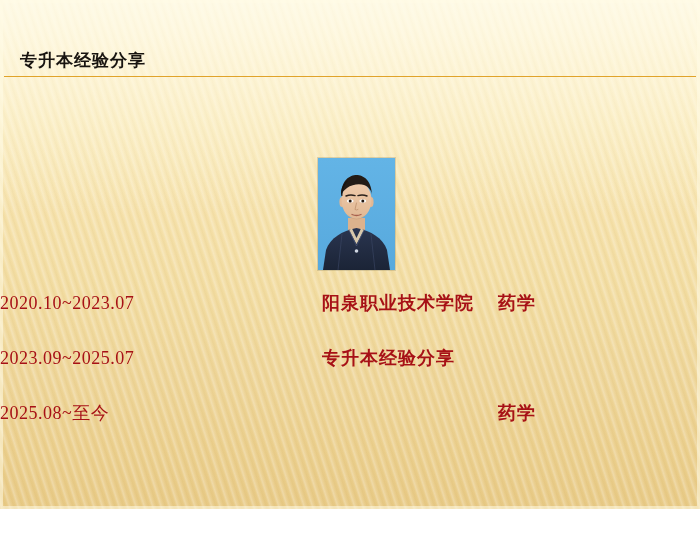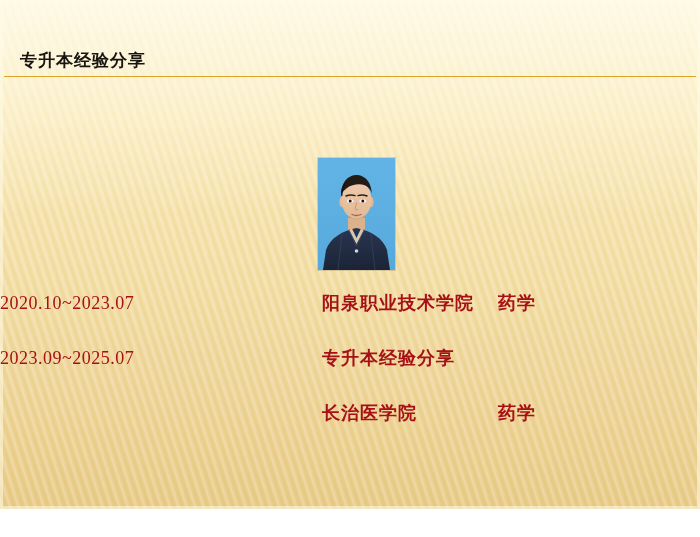--- a/index.html
+++ b/index.html
@@ -232,19 +232,19 @@
       <div class="cell cell-school">阳泉职业技术学院</div>
       <div class="cell cell-major">药学</div>
     </div>
 
     <div class="exp-row">
       <div class="cell cell-date">2023.09~2025.07</div>
       <div class="cell cell-school">专升本经验分享</div>
     </div>
 
     <div class="exp-row">
-      <div class="cell cell-school">长治医学院</div>
+      <div class="cell cell-date">2025.08~至今</div>
       <div class="cell cell-major">药学</div>
     </div>
 
   </div>
 
 </div>
 
 </body></html>

